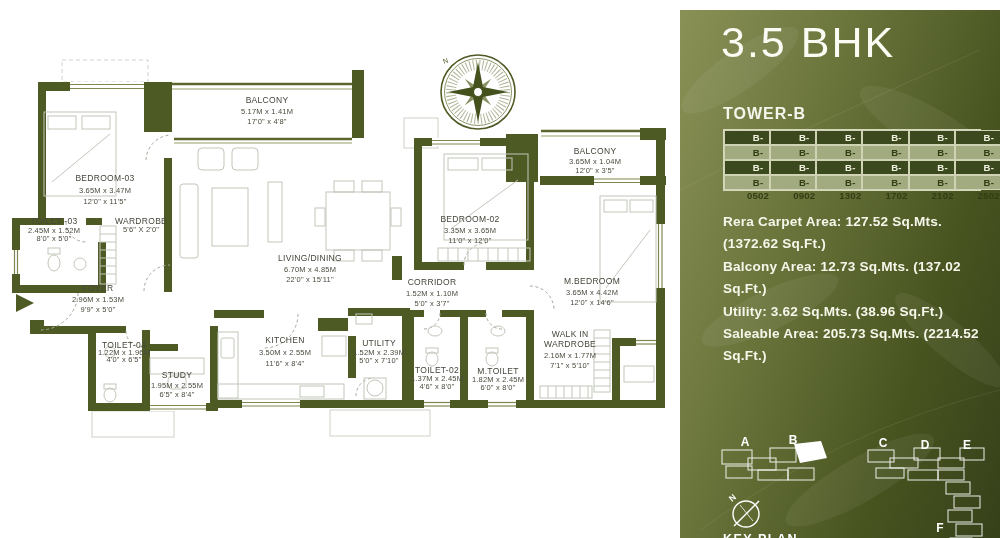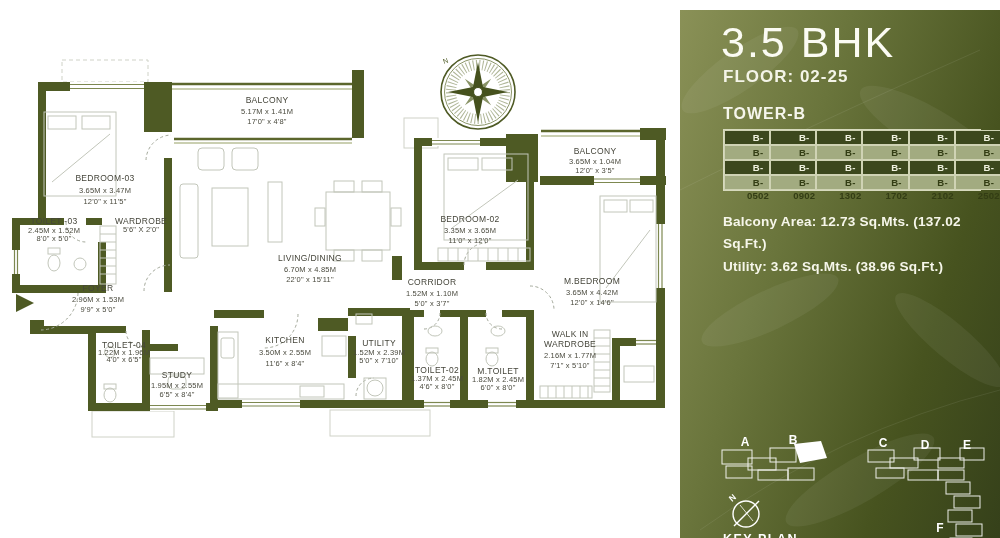--- a/index.html
+++ b/index.html
@@ -342,21 +342,20 @@
         <ellipse cx="270" cy="330" rx="70" ry="18" transform="rotate(40 270 330)"></ellipse>
         <ellipse cx="180" cy="470" rx="85" ry="22" transform="rotate(-30 180 470)"></ellipse>
       </g>
       <g stroke="rgba(255,255,255,0.08)" fill="none">
         <path d="M 0 180 Q 120 120 300 40"></path>
         <path d="M 20 520 Q 160 420 320 380"></path>
       </g>
     </svg>
 
     <div class="p-title">3.5 BHK</div>
-    <div class="p-floor">FLOOR: 02-25</div>
     <div class="p-tower">TOWER-B</div>
 
     <div class="p-units">
       <div class="cell dark">B-0202</div>
       <div class="cell dark">B-0602</div>
       <div class="cell dark">B-1002</div>
       <div class="cell dark">B-1402</div>
       <div class="cell dark">B-1802</div>
       <div class="cell dark">B-2202</div>
       <div class="cell light">B-0302</div>
@@ -373,22 +372,24 @@
       <div class="cell dark">B-2402</div>
       <div class="cell light">B-0502</div>
       <div class="cell light">B-0902</div>
       <div class="cell light">B-1302</div>
       <div class="cell light">B-1702</div>
       <div class="cell light">B-2102</div>
       <div class="cell light">B-2502</div>
     </div>
 
     <div class="p-areas">
+      <div class="line">Rera Carpet Area: 127.52 Sq.Mts. (1372.62 Sq.Ft.)</div>
       <div class="line">Balcony Area: 12.73 Sq.Mts. (137.02 Sq.Ft.)</div>
       <div class="line">Utility: 3.62 Sq.Mts. (38.96 Sq.Ft.)</div>
+      <div class="line">Saleable Area: 205.73 Sq.Mts. (2214.52 Sq.Ft.)</div>
     </div>
 
     <svg width="320" height="538" style="left:0;top:0;">
       <g stroke="#fff" fill="none" stroke-width="1" opacity="0.9">
         <rect x="42" y="440" width="30" height="14"></rect>
         <rect x="68" y="448" width="28" height="12"></rect>
         <rect x="90" y="438" width="26" height="14"></rect>
         <rect x="46" y="456" width="26" height="12"></rect>
         <rect x="78" y="460" width="30" height="10"></rect>
         <rect x="108" y="458" width="26" height="12"></rect>

